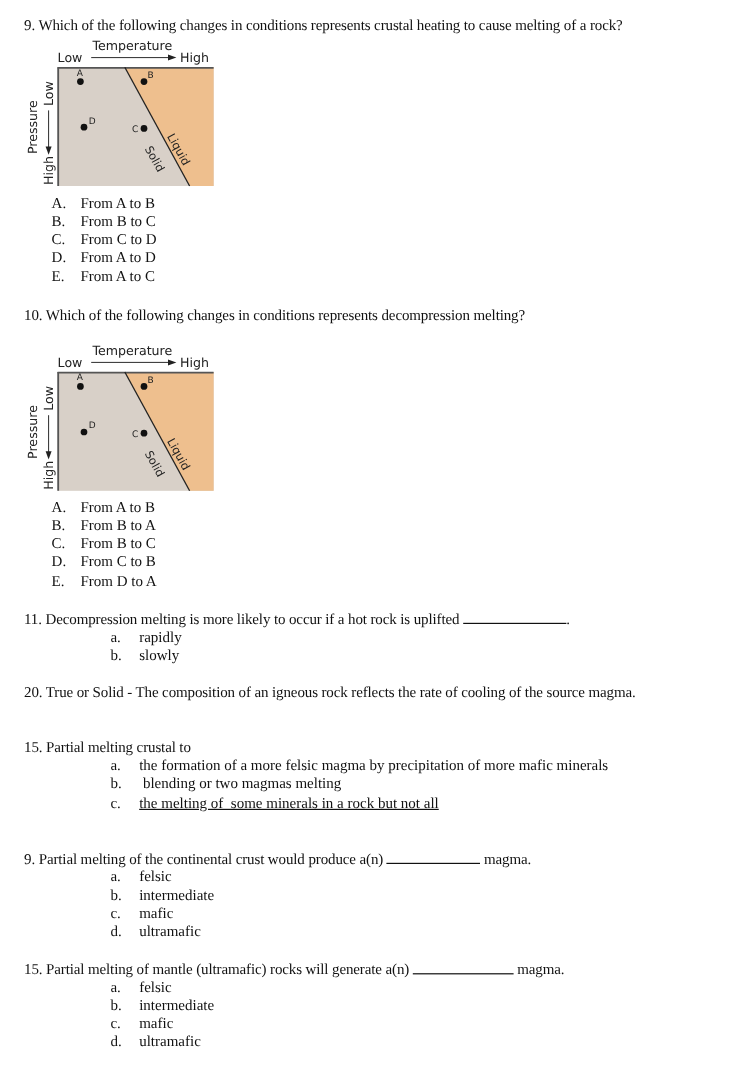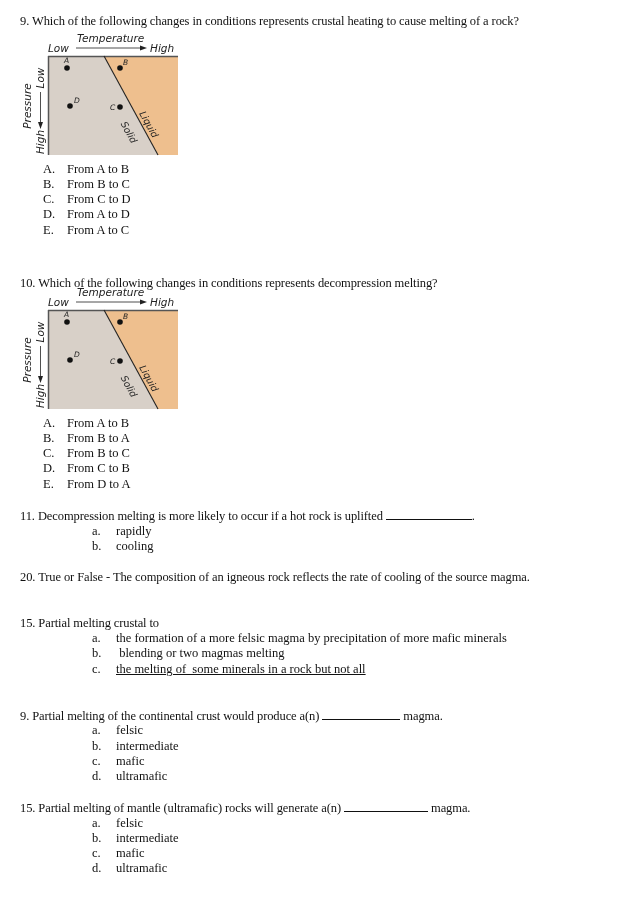--- a/index.html
+++ b/index.html
@@ -5,21 +5,21 @@
   html, body { margin: 0; padding: 0; background: #ffffff; }
   body { width: 628px; height: 898px; position: relative; overflow: hidden;
          font-family: "Liberation Serif", "DejaVu Serif", serif; color: #111; font-size: 12.5px; }
   .q { position: absolute; left: 20px; white-space: nowrap; letter-spacing: -0.1px; }
   .opt { position: absolute; white-space: nowrap; }
   .opt .lbl { display: inline-block; width: 24px; }
   .opt.cap { left: 43px; }
   .opt.low { left: 92px; }
   .opt.low .lbl { width: 24px; }
   .blank { display: inline-block; border-bottom: 1px solid #111; height: 11px; vertical-align: baseline; }
-  .diagram { position: absolute; left: 20px; width: 160px; height: 128px; font-style: italic; }
+  .diagram { position: absolute; left: 20px; width: 160px; height: 128px; }
   .diagram svg { display: block; }
   .dtext { font-family: "DejaVu Sans", "Liberation Sans", sans-serif; fill: #222; }
 </style>
 </head>
 <body>
 
 <div class="q" style="top:14px;">
   <span>9.</span>
   <span>Which of the following changes in conditions represents crustal heating to cause melting of a rock?</span>
 </div>
@@ -65,21 +65,21 @@
 </div>
 
 <div>
   <div class="opt cap" style="top:162px;"><span class="lbl">A.</span><span>From A to B</span></div>
   <div class="opt cap" style="top:177px;"><span class="lbl">B.</span><span>From B to C</span></div>
   <div class="opt cap" style="top:192px;"><span class="lbl">C.</span><span>From C to D</span></div>
   <div class="opt cap" style="top:207px;"><span class="lbl">D.</span><span>From A to D</span></div>
   <div class="opt cap" style="top:223px;"><span class="lbl">E.</span><span>From A to C</span></div>
 </div>
 
-<div class="q" style="top:276px;">
+<div class="q" style="top:256px;">
   <span>10.</span>
   <span>Which of the following changes in conditions represents decompression melting?</span>
 </div>
 
 <div class="diagram" style="top:284px;">
   <svg width="160" height="128" viewBox="0 0 160 128">
     <text class="dtext" x="57" y="12" font-size="10.5">Temperature</text>
     <text class="dtext" x="28" y="22" font-size="10.5">Low</text>
     <line x1="56" y1="18" x2="124" y2="18" stroke="#222" stroke-width="0.8"></line>
     <polygon points="127,18 120,15.5 120,20.5" fill="#222"></polygon>
@@ -124,25 +124,25 @@
   <div class="opt cap" style="top:461px;"><span class="lbl">D.</span><span>From C to B</span></div>
   <div class="opt cap" style="top:477px;"><span class="lbl">E.</span><span>From D to A</span></div>
 </div>
 
 <div class="q" style="top:508px;">
   <span>11.</span>
   <span>Decompression melting is more likely to occur if a hot rock is uplifted</span>
   <span class="blank" style="width:86px;"></span><span>.</span>
 </div>
 <div class="opt low" style="top:524px;"><span class="lbl">a.</span><span>rapidly</span></div>
-<div class="opt low" style="top:539px;"><span class="lbl">b.</span><span>cooling</span></div>
+<div class="opt low" style="top:539px;"><span class="lbl">b.</span><span>slowly</span></div>
 
 <div class="q" style="top:570px;">
   <span>20.</span>
-  <span>True or False -  The composition of an igneous rock reflects the rate of cooling of the source magma.</span>
+  <span>True or Solid -  The composition of an igneous rock reflects the rate of cooling of the source magma.</span>
 </div>
 
 <div class="q" style="top:616px;">
   <span>15.</span>
   <span>Partial melting crustal to</span>
 </div>
 <div class="opt low" style="top:631px;"><span class="lbl">a.</span><span>the formation of a more felsic magma by precipitation of more mafic minerals</span></div>
 <div class="opt low" style="top:646px;"><span class="lbl">b.</span><span style="white-space:pre;"> blending or two magmas melting</span></div>
 <div class="opt low" style="top:662px;text-decoration:underline;"><span class="lbl">c.</span><span style="white-space:pre;">the melting of  some minerals in a rock but not all</span></div>
 

